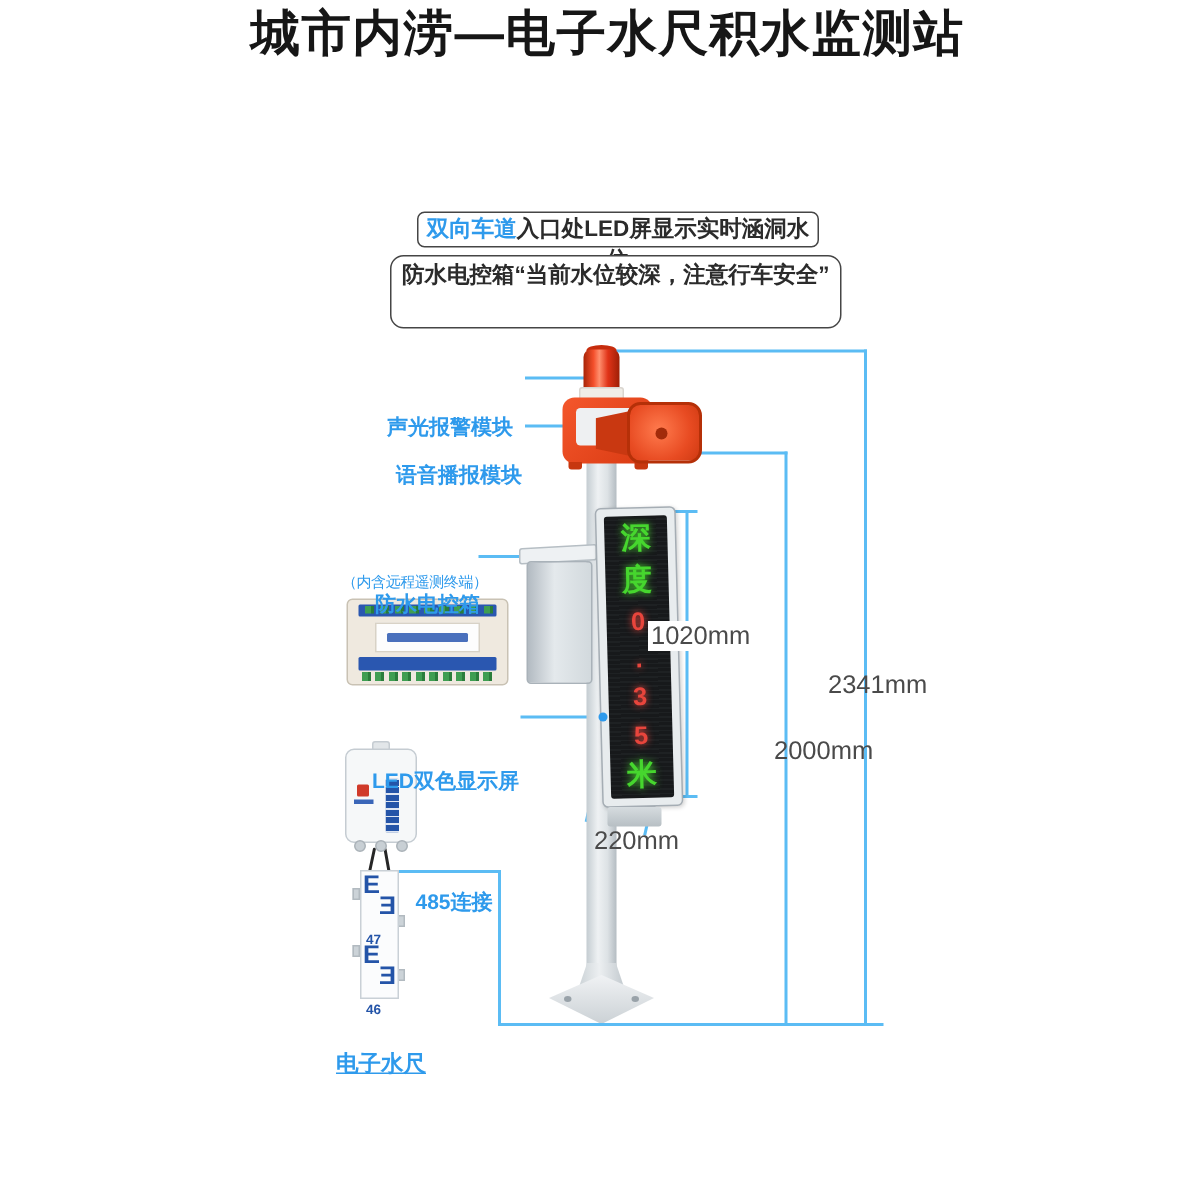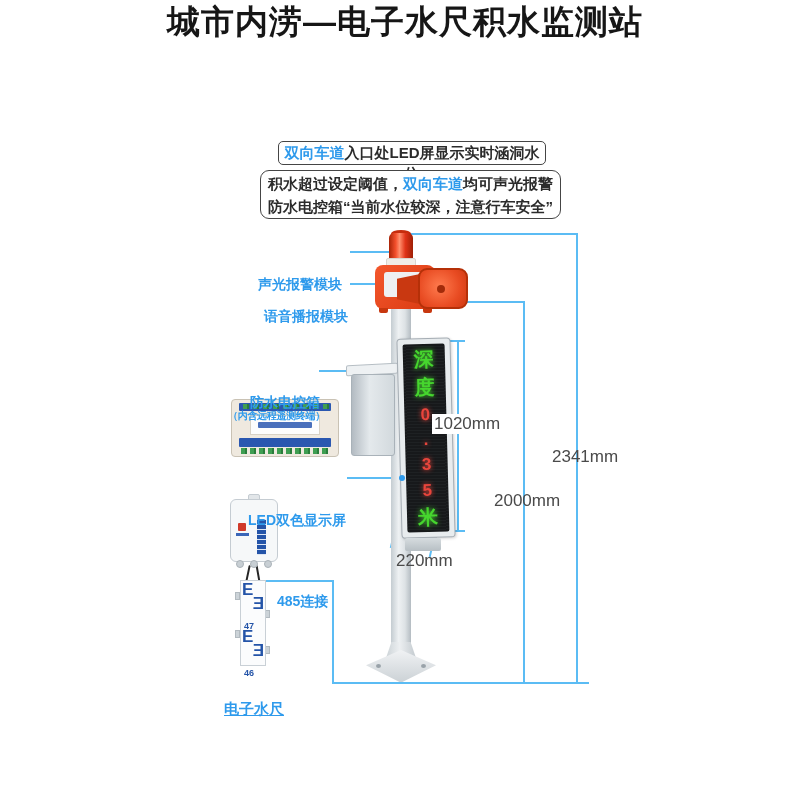--- a/index.html
+++ b/index.html
@@ -25,21 +25,21 @@
   }
   .callout{
     border:1.5px solid #454545;text-align:center;color:#2b2b2b;
     font-size:15px;font-weight:bold;background:#fff;
   }
   .box1{left:278px;top:141px;width:268px;height:24px;border-radius:5px;line-height:21px;}
   .box2{left:260px;top:170px;width:301px;height:49px;border-radius:9px;line-height:23px;padding-top:1px;}
   .hl{color:var(--accent-blue);}
   
   .plabel{color:var(--accent-blue);font-weight:bold;font-size:14px;white-space:nowrap;margin-top:32px;}
-  .plabel-sm{color:var(--accent-blue);font-weight:bold;font-size:10px;letter-spacing:-0.3px;white-space:nowrap;margin-top:28px;}
+  .plabel-sm{color:var(--accent-blue);font-weight:normal;font-size:10px;letter-spacing:-0.3px;white-space:nowrap;}
   
   .lh{height:2px;background:var(--line-blue);}
   .lv{width:2px;background:var(--line-blue);}
   .dimtxt{color:var(--dim-text);font-size:17px;white-space:nowrap;}
   .arrow-r{width:0;height:0;border-top:4px solid transparent;border-bottom:4px solid transparent;border-left:8px solid var(--line-blue);}
   .dot{width:6px;height:6px;border-radius:50%;background:var(--accent-blue);}
   .z1{z-index:1}.z2{z-index:2}.z3{z-index:3}.z4{z-index:4}
   
   .pole{
     left:391px;top:261px;width:20px;height:402px;border-radius:2px;
@@ -124,21 +124,20 @@
 <body>
 
 <div id="canvas">
 
   <div class="abs title">城市内涝—电子水尺积水监测站</div>
 
   <div class="abs callout box1">
     <span class="hl">双向车道</span><span>入口处LED屏显示实时涵洞水位</span>
   </div>
   <div class="abs callout box2">
-    <div><span>积水超过设定阈值，</span><span class="hl">双向车道</span><span>均可声光报警</span></div>
     <div>防水电控箱“当前水位较深，注意行车安全”</div>
   </div>
 
   <div class="abs lh z1" style="left:350px;top:251px;width:44px;"></div>
   <div class="abs lh z1" style="left:350px;top:283px;width:52px;"></div>
   <div class="abs lh z1" style="left:319px;top:370px;width:34px;"></div>
   <div class="abs arrow-r z1" style="left:351px;top:367px;"></div>
   <div class="abs lh z1" style="left:347px;top:477px;width:57px;"></div>
   <div class="abs dot z4" style="left:399px;top:475px;"></div>
 
@@ -151,21 +150,21 @@
   <div class="abs lh z1" style="left:433px;top:301px;width:92px;"></div>
   <div class="abs lv z1" style="left:523px;top:301px;height:382px;"></div>
   <div class="abs lv z1" style="left:457px;top:340px;height:192px;"></div>
   <div class="abs lh z1" style="left:427px;top:340px;width:38px;"></div>
   <div class="abs lh z1" style="left:427px;top:530px;width:38px;"></div>
   <div class="abs lh z1" style="left:391px;top:543px;width:41px;transform:rotate(13deg);"></div>
   <div class="abs lv z1" style="left:391px;top:537px;height:11px;transform:rotate(13deg);"></div>
   <div class="abs lv z1" style="left:430px;top:546px;height:11px;transform:rotate(13deg);"></div>
 
   <div class="abs dimtxt z4" style="left:552px;top:447px;">2341mm</div>
-  <div class="abs dimtxt z4" style="left:494px;top:491px;">2000mm</div>
+  <div class="abs dimtxt z4" style="left:516px;top:491px;">2000mm</div>
   <div class="abs dimtxt z4" style="left:432px;top:414px;background:#fff;padding:0 2px;">1020mm</div>
   <div class="abs dimtxt z4" style="left:396px;top:551px;">220mm</div>
 
   <div class="abs plabel z4" style="left:258px;top:244px;">声光报警模块</div>
   <div class="abs plabel z4" style="left:264px;top:276px;">语音播报模块</div>
   <div class="abs plabel z4" style="left:250px;top:362px;">防水电控箱</div>
   <div class="abs plabel-sm z4" style="left:228px;top:381px;">（内含远程遥测终端）</div>
   <div class="abs plabel z4" style="left:248px;top:480px;">LED双色显示屏</div>
   <div class="abs plabel z4" style="left:277px;top:561px;">485连接</div>
   <div class="abs plabel z4" style="left:224px;top:668px;font-size:15px;text-decoration:underline;">电子水尺</div>

